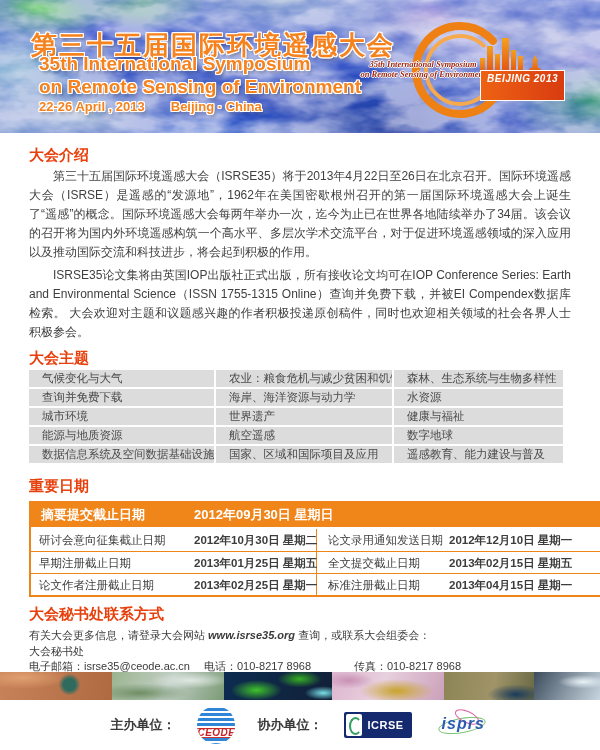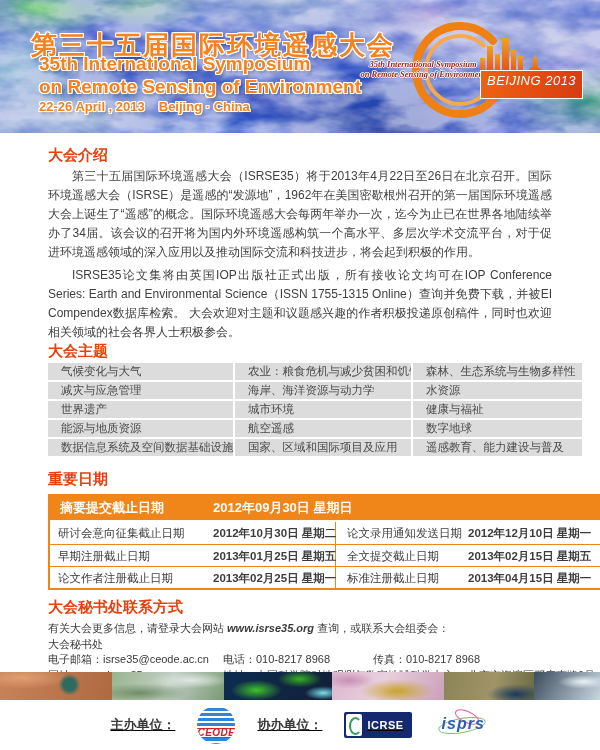--- a/index.html
+++ b/index.html
@@ -26,38 +26,38 @@
   }
   .bnoise { position:absolute; left:0; top:0; }
   .banner-text { position:absolute; left:0; top:0; width:100%; height:100%; }
   .halo { color:#f5821d;
     text-shadow:-1px -1px 0 #fff,0 -1px 0 #fff,1px -1px 0 #fff,-1px 0 0 #fff,
       1px 0 0 #fff,-1px 1px 0 #fff,0 1px 0 #fff,1px 1px 0 #fff,2px 3px 3px rgba(40,40,40,.35); }
   .cn-title { position:absolute; left:31px; top:28px; font-size:26px; font-weight:bold; letter-spacing:2px; white-space:nowrap; }
   .en-title1 { position:absolute; left:39px; top:53px; font-size:19px; font-weight:bold; white-space:nowrap; }
   .en-title2 { position:absolute; left:39px; top:76px; font-size:19px; font-weight:bold; white-space:nowrap; }
   .date-line { position:absolute; left:39px; top:99px; font-size:13px; font-weight:bold; white-space:nowrap; }
-  .date-line .loc { margin-left:14px; }
+  .date-line .loc { margin-left:26px; }
 
   .hdr-logo { position:absolute; right:25px; top:12px; width:215px; height:108px; }
   .hdr-logo svg { position:absolute; left:0; top:0; }
   .logo-lines { position:absolute; left:0px; top:47px; width:126px; text-align:center;
     font-family:"Liberation Serif","DejaVu Serif",serif; font-style:italic; font-weight:bold;
     font-size:8.5px; line-height:10px; color:#a02815;
     text-shadow:-1px 0 0 #fff,1px 0 0 #fff,0 -1px 0 #fff,0 1px 0 #fff; white-space:nowrap; }
-  .logo-badge { position:absolute; left:120px; top:58px; padding:2px 6px 10px 6px;
+  .logo-badge { position:absolute; left:120px; top:58px; padding:2px 6px 16px 6px;
     background:linear-gradient(90deg,#ee6214,#d83c10); border:1px solid #fff;
-    color:#fff; font-size:13px; font-weight:normal; font-style:italic; letter-spacing:.5px; white-space:nowrap; }
-
-  
-  main { position:relative; padding:0 48px; }
+    color:#fff; font-size:10px; font-weight:bold; font-style:italic; letter-spacing:.5px; white-space:nowrap; }
+
+  
+  main { position:relative; padding:0 29px; }
   h2.sec { font-size:15px; font-weight:bold; color:#e8400c; line-height:17px; }
   .h-intro { margin-top:13px; }
   .h-ei { margin-top:8px; }
-  .h-topics { }
+  .h-topics { margin-top:7px; }
   .h-dates { margin-top:14px; }
   .h-contact { margin-top:8px; }
   p.body { margin-top:4px; font-size:12px; line-height:19px; color:#3f3f3f;
     text-align:justify; text-indent:2em; }
 
   
   .topics { margin-top:4px; display:grid; grid-template-columns:185px 176px 169px;
     gap:2px; background:#fff; width:534px; }
   .topics .cell { background:#dcdcdc; height:17px; line-height:17px; font-size:11.5px;
     color:#4a4a4a; padding-left:13px; white-space:nowrap; overflow:hidden; }
@@ -106,21 +106,21 @@
       linear-gradient(115deg, #dcb6ce 0%, #e8d0de 45%, #caa0ba 100%); }
   .t5 { width:90px; background:
       radial-gradient(ellipse 34px 12px at 80% 80%, #1a3a5c 0%, rgba(26,58,92,0) 85%),
       linear-gradient(100deg, #8c8456 0%, #a09468 55%, #6a6a46 100%); }
   .t6 { width:66px; background:
       radial-gradient(ellipse 30px 8px at 75% 35%, #e8f2f6 0%, rgba(232,242,246,0) 85%),
       linear-gradient(120deg, #3c4c5c 0%, #8c9aa8 55%, #c8d6e0 100%); }
 
   
   footer { position:absolute; left:0; top:700px; width:600px; height:50px; background:#fff;
-    display:flex; align-items:center; justify-content:center; gap:22px;text-decoration:underline; }
+    display:flex; align-items:center; justify-content:center; gap:22px; }
   .org-label { font-size:13px; font-weight:bold; color:#3a3a3a; white-space:nowrap; }
   .ceode-logo { position:relative; width:38px; height:38px; border-radius:50%;
     background:repeating-linear-gradient(180deg,#ffffff 0 2px,#2f86d6 2px 5px);
     overflow:hidden; }
   .ceode-logo .ctext { position:absolute; left:50%; top:58%; transform:translateX(-50%);
     background:#fff; color:#cc2222; font-size:10px; font-weight:bold; font-style:italic;
     letter-spacing:.5px; padding:0 1px; border:1px solid #cc3333; line-height:8px; }
   .icrse-logo { display:flex; align-items:center; height:26px; background:#152a6e; padding:2px 8px 2px 2px; border-radius:2px; }
   .icrse-ic { position:relative; width:16px; height:22px; background:#fff; border-radius:2px; margin-right:5px; }
   .icrse-ic::before { content:""; position:absolute; left:3px; top:3px; width:9px; height:14px;
@@ -197,25 +197,25 @@
     <h2 class="sec h-intro">大会介绍</h2>
     <p class="body">第三十五届国际环境遥感大会（ISRSE35）将于2013年4月22日至26日在北京召开。国际环境遥感大会（ISRSE）是遥感的“发源地”，1962年在美国密歇根州召开的第一届国际环境遥感大会上诞生了“遥感”的概念。国际环境遥感大会每两年举办一次，迄今为止已在世界各地陆续举办了34届。该会议的召开将为国内外环境遥感构筑一个高水平、多层次学术交流平台，对于促进环境遥感领域的深入应用以及推动国际交流和科技进步，将会起到积极的作用。</p>
 
     <p class="body">ISRSE35论文集将由英国IOP出版社正式出版，所有接收论文均可在IOP Conference Series: Earth and Environmental Science（ISSN 1755-1315 Online）查询并免费下载，并被EI Compendex数据库检索。 大会欢迎对主题和议题感兴趣的作者积极投递原创稿件，同时也欢迎相关领域的社会各界人士积极参会。</p>
 
     <h2 class="sec h-topics">大会主题</h2>
     <div class="topics">
       <div class="cell">气候变化与大气</div>
       <div class="cell">农业：粮食危机与减少贫困和饥饿</div>
       <div class="cell">森林、生态系统与生物多样性</div>
-      <div class="cell">减灾与应急管理</div>
+      <div class="cell">查询并免费下载</div>
       <div class="cell">海岸、海洋资源与动力学</div>
       <div class="cell">水资源</div>
+      <div class="cell">城市环境</div>
       <div class="cell">世界遗产</div>
-      <div class="cell">城市环境</div>
       <div class="cell">健康与福祉</div>
       <div class="cell">能源与地质资源</div>
       <div class="cell">航空遥感</div>
       <div class="cell">数字地球</div>
       <div class="cell">数据信息系统及空间数据基础设施</div>
       <div class="cell">国家、区域和国际项目及应用</div>
       <div class="cell">遥感教育、能力建设与普及</div>
     </div>
 
     <h2 class="sec h-dates">重要日期</h2>

